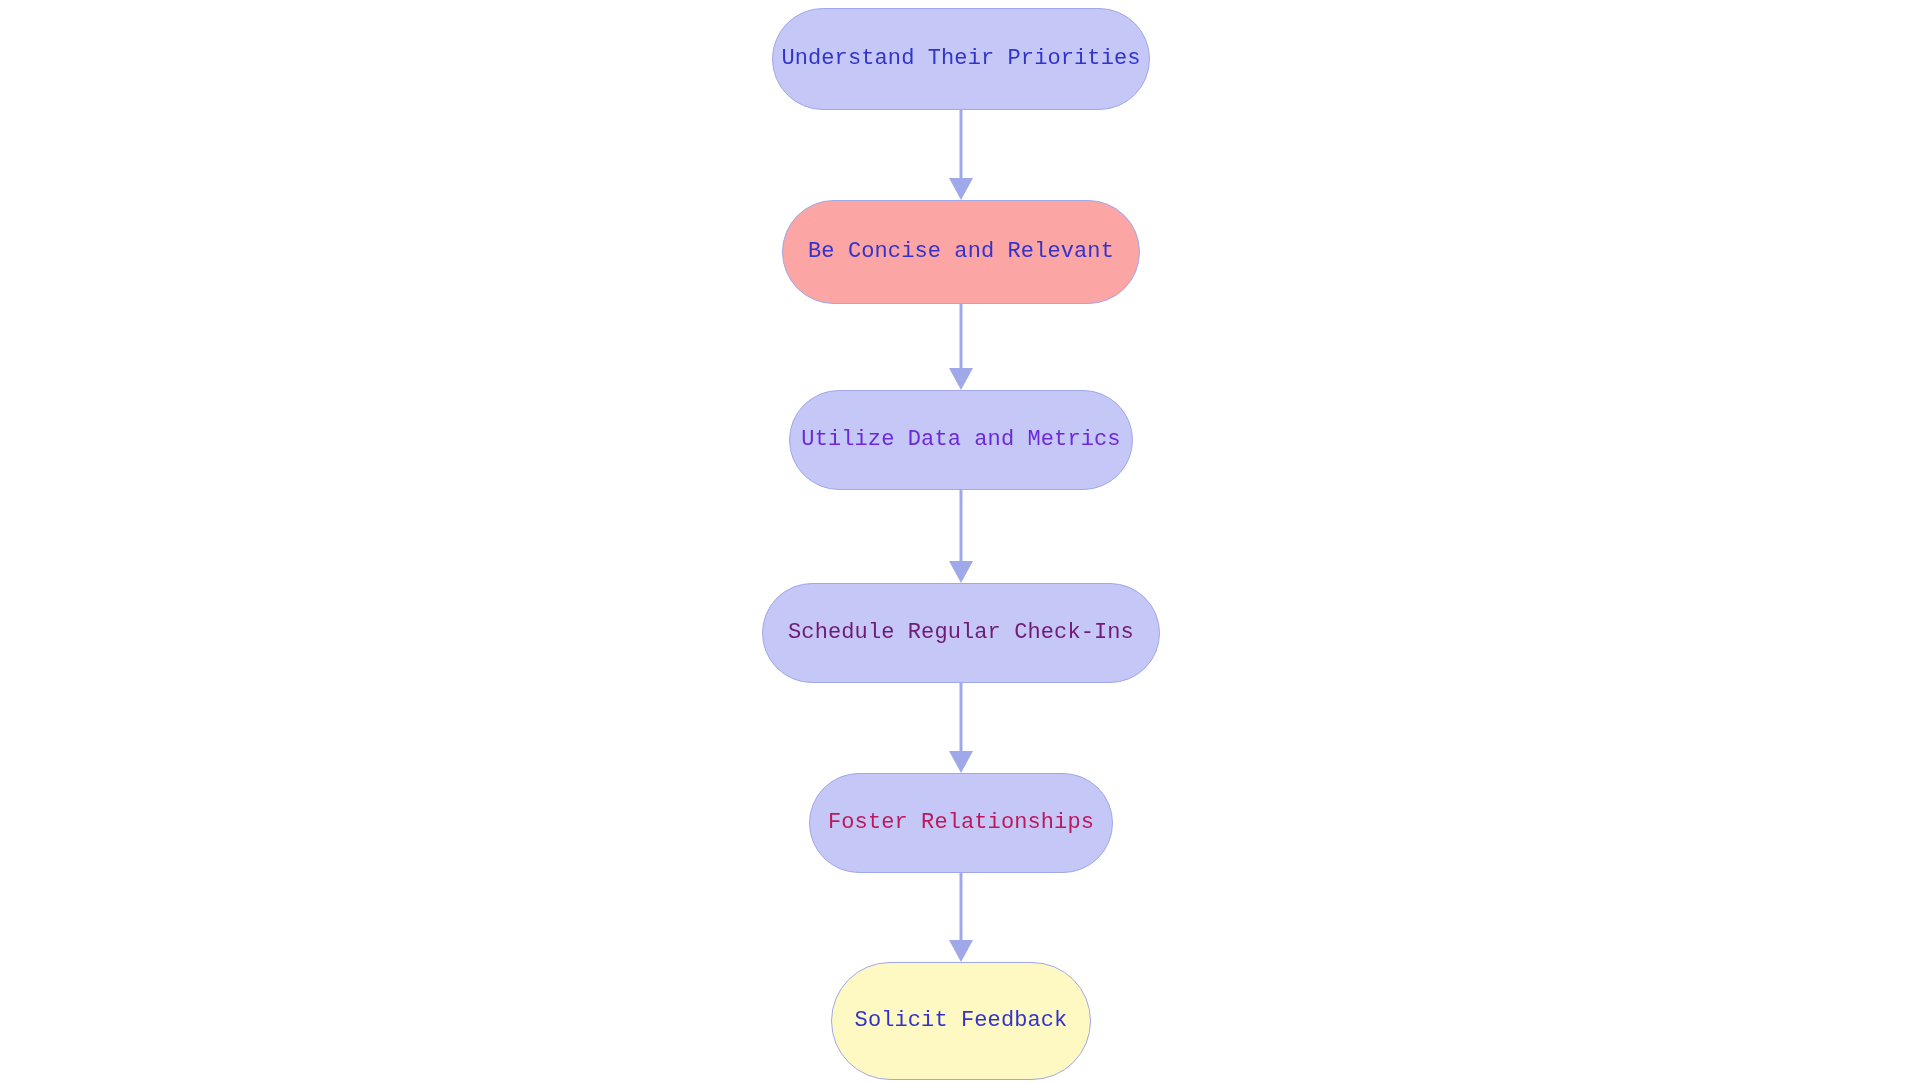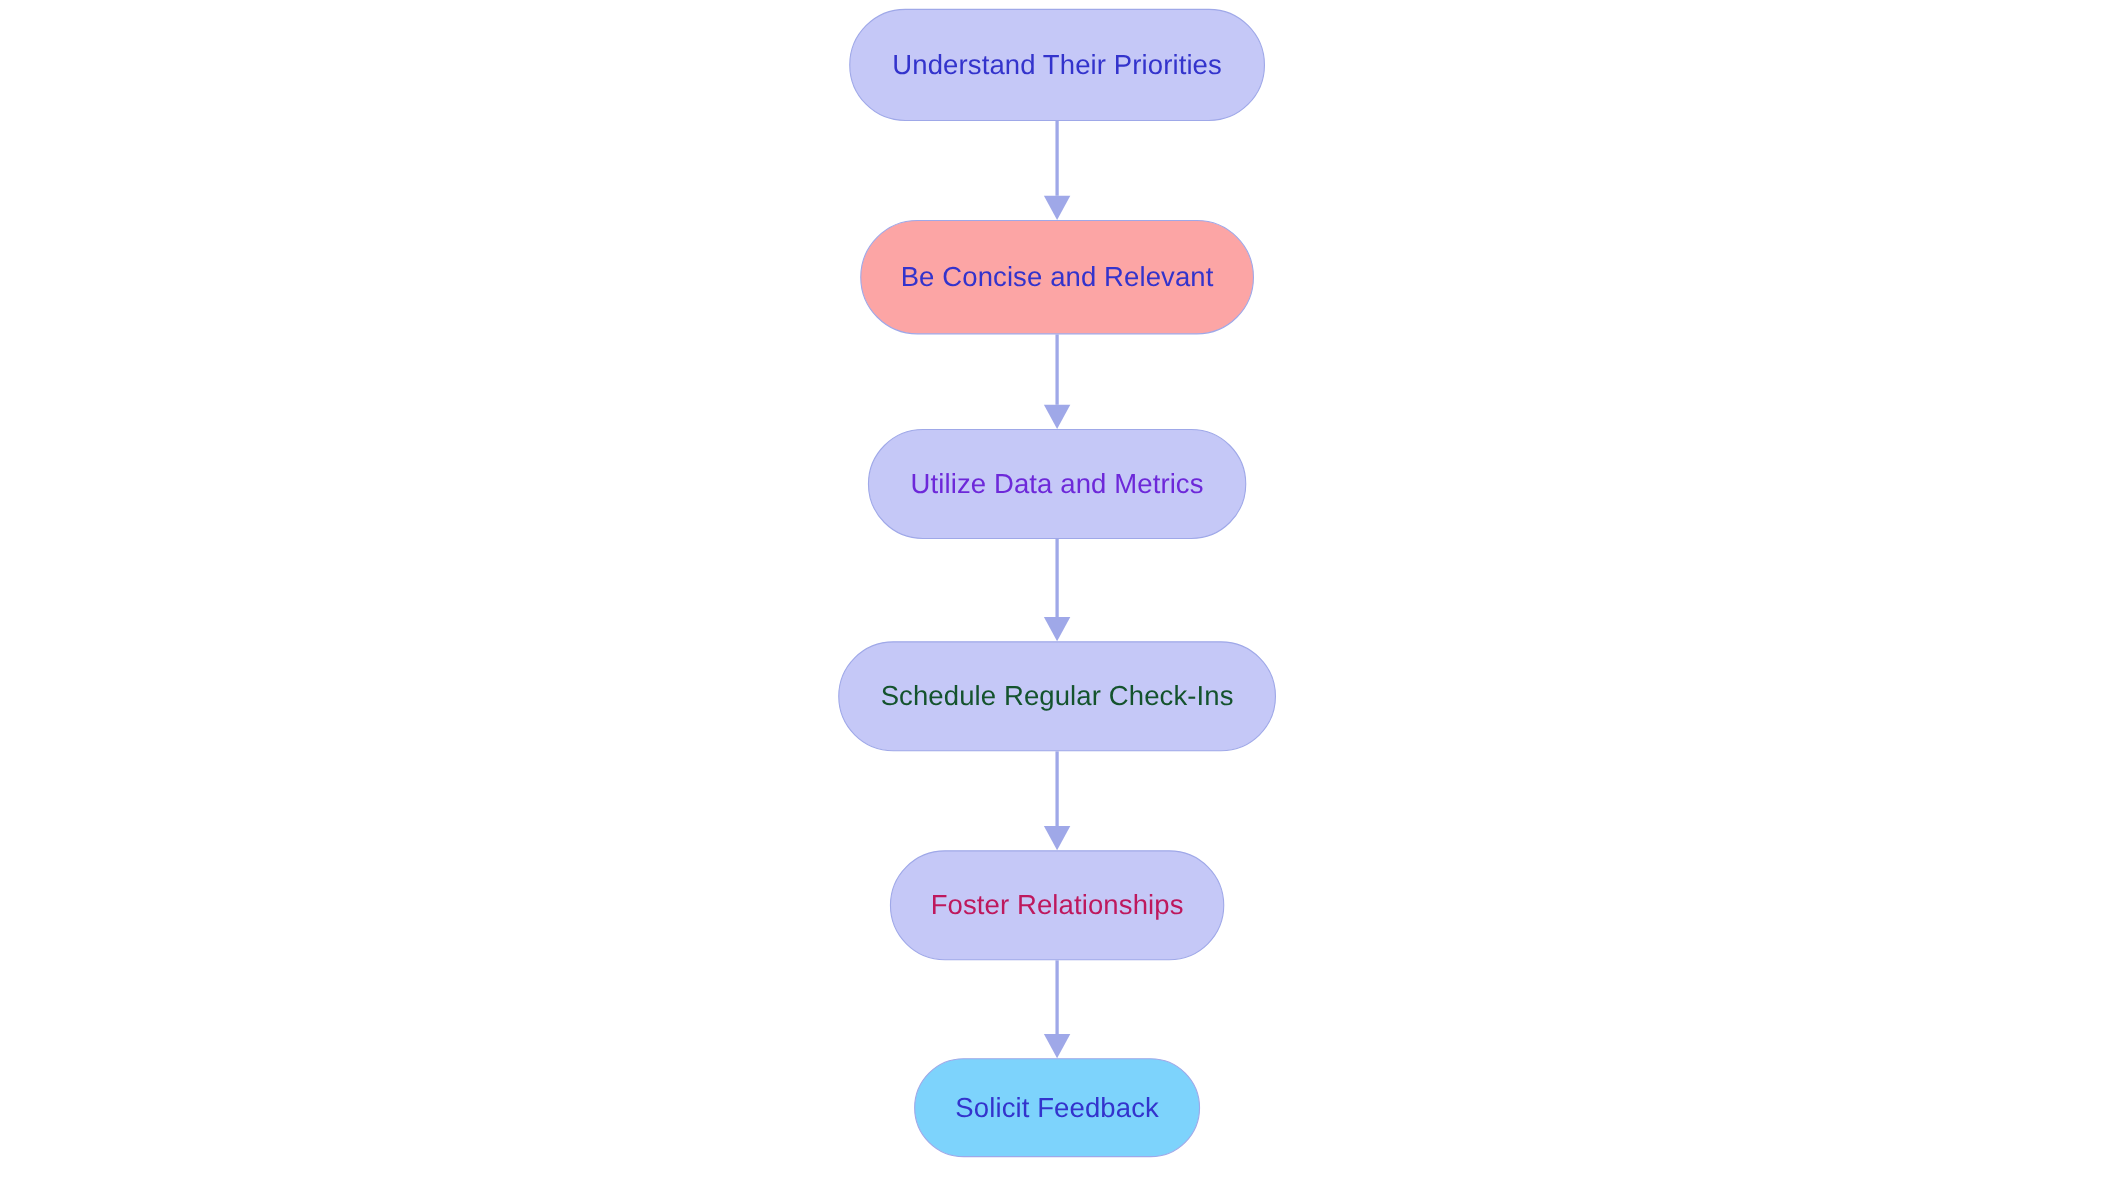--- a/index.html
+++ b/index.html
@@ -45,22 +45,22 @@
     display: flex;
     align-items: center;
     justify-content: center;
     background: #c5c8f7;
     border: 1.6px solid #9fa8e8;
     border-radius: 999px;
     transform: translateX(-50%);
   }
 
   .flow-node-label {
-    font-family: Liberation Sans, sans-serif;
-    font-size: 25px;
+    font-family: Liberation Mono, monospace;
+    font-size: 22px;
     font-weight: 400;
     color: #3333cc;
     letter-spacing: 0.1px;
     white-space: nowrap;
     line-height: 1;
     user-select: none;
   }
 </style>
 </head>
 <body>
@@ -94,23 +94,23 @@
       <div class="flow-node" style="left: 961px; top: 8px; width: 378px; height: 102px; background: rgb(197, 200, 247); border-color: rgb(159, 168, 232);">
         <span class="flow-node-label" style="color: rgb(51, 51, 204);">Understand Their Priorities</span>
       </div>
       <div class="flow-node" style="left: 961px; top: 200px; width: 358px; height: 104px; background: #fca5a5; border-color: rgb(159, 168, 232);">
         <span class="flow-node-label" style="color: rgb(51, 51, 204);">Be Concise and Relevant</span>
       </div>
       <div class="flow-node" style="left: 961px; top: 390px; width: 344px; height: 100px; background: rgb(197, 200, 247); border-color: rgb(159, 168, 232);">
         <span class="flow-node-label" style="color: #6d28d9;">Utilize Data and Metrics</span>
       </div>
       <div class="flow-node" style="left: 961px; top: 583px; width: 398px; height: 100px; background: rgb(197, 200, 247); border-color: rgb(159, 168, 232);">
-        <span class="flow-node-label" style="color: #14532d;">Schedule Regular Check-Ins</span>
+        <span class="flow-node-label" style="color: #701a75;">Schedule Regular Check-Ins</span>
       </div>
       <div class="flow-node" style="left: 961px; top: 773px; width: 304px; height: 100px; background: rgb(197, 200, 247); border-color: rgb(159, 168, 232);">
         <span class="flow-node-label" style="color: #be185d;">Foster Relationships</span>
       </div>
-      <div class="flow-node" style="left: 961px; top: 962px; width: 260px; height: 90px; background: #7dd3fc; border-color: rgb(159, 168, 232); justify-content: center;">
+      <div class="flow-node" style="left: 961px; top: 962px; width: 260px; height: 118px; background: #fef9c3; border-color: rgb(159, 168, 232); justify-content: center;">
         <span class="flow-node-label" style="color: rgb(51, 51, 204);">Solicit Feedback</span>
       </div>
     </div>
 
 </div>
 
 </body></html>

